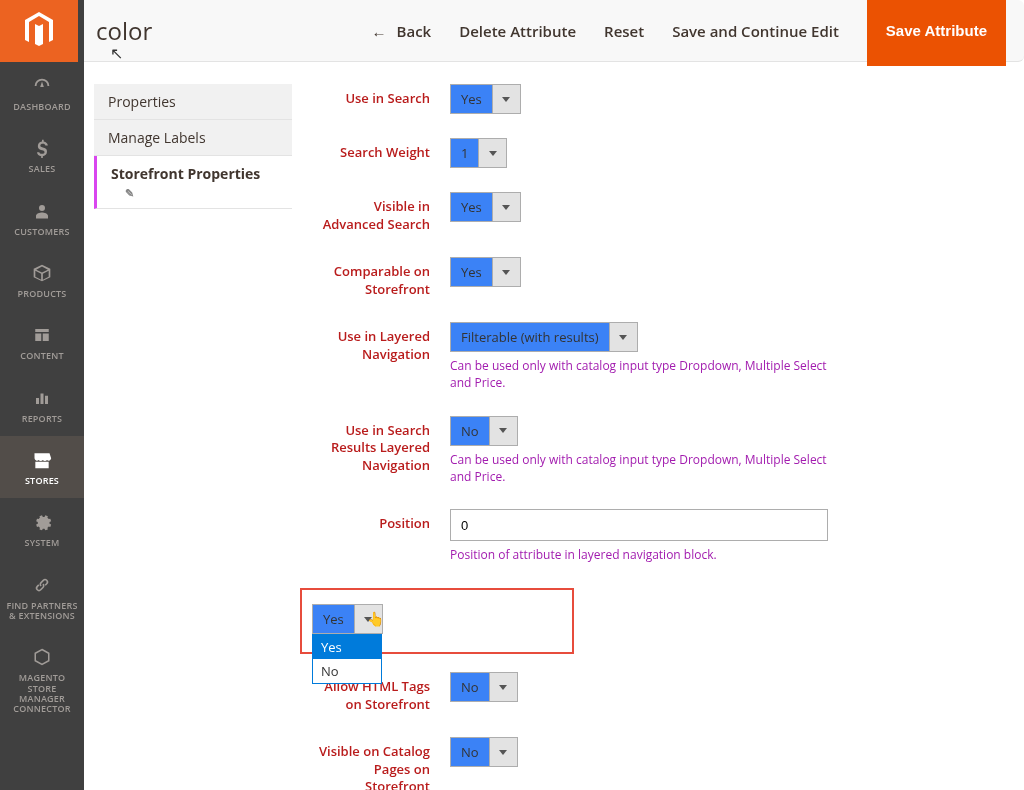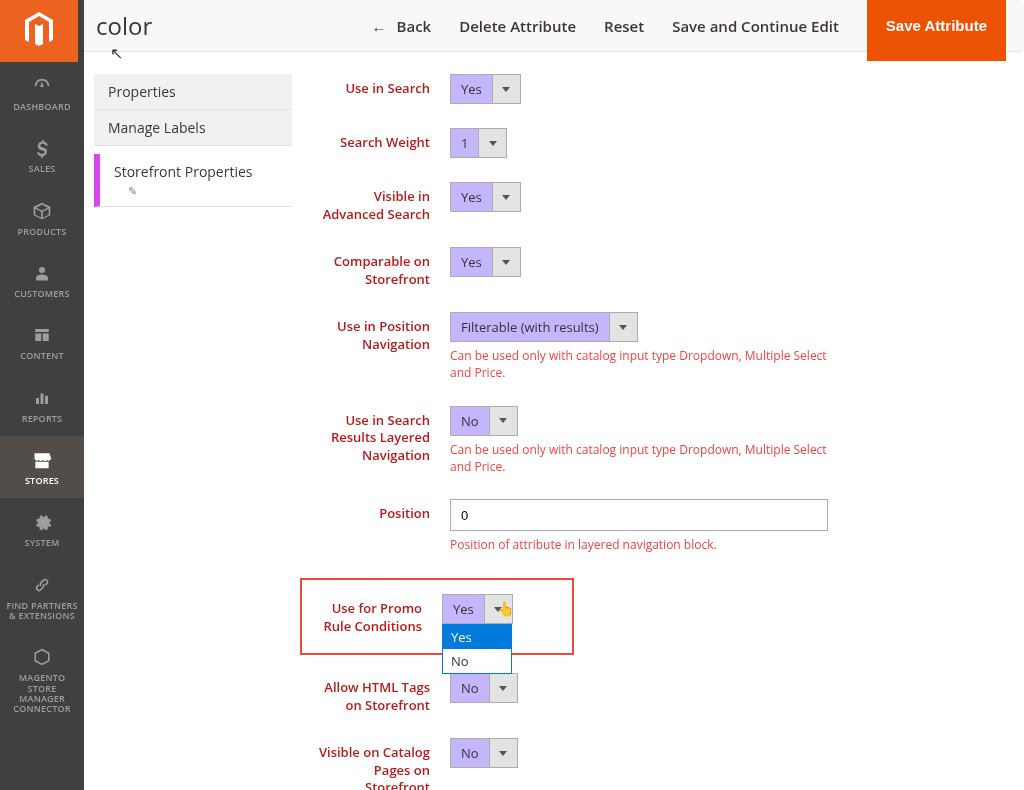--- a/index.html
+++ b/index.html
@@ -7,39 +7,39 @@
 .admin-sidebar { position: fixed; left: 0; top: 0; width: 84px; height: 790px; background: #404040; z-index: 100; }
 .logo { width: 78px; height: 62px; background: #ec6321; display: flex; align-items: center; justify-content: center; }
 .logo svg { width: 34px; height: 38px; }
 .nav-item { display: flex; flex-direction: column; align-items: center; justify-content: center; color: #a19c98; font-size: 9px; font-weight: 600; text-align: center; padding: 12px 4px; cursor: pointer; letter-spacing: 0.2px; }
 .nav-item.active { background: #524d49; color: #fff; }
 .nav-item .nav-icon { width: 24px; height: 24px; margin-bottom: 4px; display: flex; align-items: center; justify-content: center; }
 .nav-item .nav-icon svg { fill: #a19c98; }
 .nav-item.active .nav-icon svg { fill: #fff; }
 .nav-item .nav-label { line-height: 1.15; }
 .main { margin-left: 78px; height: 790px; background: #fff; }
-.header { height: 52px; background: #f8f8f8; border-bottom: 1px solid #e3e3e3; display: flex; align-items: center; padding: 0 18px; border-radius: 6px; }
+.header { height: 62px; background: #f8f8f8; border-bottom: 1px solid #e3e3e3; display: flex; align-items: center; padding: 0 18px; border-radius: 6px; }
 .page-title { font-size: 24px; color: #41362f; font-weight: 400; margin-right: auto; }
 .header-actions { display: flex; align-items: center; gap: 28px; }
 .header-link { color: #41362f; font-size: 15px; font-weight: 600; cursor: pointer; display: flex; align-items: center; gap: 10px; }
 .btn-primary { background: #eb5202; color: #fff; border: 1px solid #eb5202; padding: 26px 18px; font-size: 15px; font-weight: 600; cursor: pointer; }
 .content { display: flex; padding: 22px 16px; gap: 18px; }
 .tabs-panel { width: 198px; }
 .tab-item { padding: 8px 14px; background: #f1f1f1; color: #41362f; font-size: 14px; cursor: pointer; border-bottom: 1px solid #e3e3e3; }
-.tab-item.active { background: #fff; border-left: 6px solid #d946ef; font-weight: 400; margin-top: 8px; }
+.tab-item.active { background: #fff; border-left: 3px solid #d946ef; font-weight: 700; }
 .tab-item .pencil { font-size: 11px; color: #888; margin-left: 14px; display: block; margin-top: 2px; }
 .form-area { flex: 1; padding-right: 12px; }
 .form-row { display: flex; align-items: flex-start; margin-bottom: 24px; }
 .form-label { width: 140px; text-align: right; padding-right: 20px; font-size: 13px; font-weight: 600; color: #b91c1c; padding-top: 6px; line-height: 1.35; }
 .form-control { flex: 1; }
-.select-box { display: inline-flex; border: 1px solid #adadad; background: #c4b5fd; height: 30px; align-items: stretch; }
+.select-box { display: inline-flex; border: 1px solid #adadad; background: #3b82f6; height: 30px; align-items: stretch; }
 .select-box .sel-val { padding: 0 10px; display: flex; align-items: center; min-width: 26px; font-size: 13px; }
 .select-box .sel-btn { width: 28px; background: #e3e3e3; border-left: 1px solid #adadad; display: flex; align-items: center; justify-content: center; cursor: pointer; }
 .select-box .sel-btn::after { content: ''; display: block; width: 0; height: 0; border-left: 4px solid transparent; border-right: 4px solid transparent; border-top: 5px solid #555; }
-.help-text { font-size: 12px; color: #ef4444; margin-top: 6px; line-height: 1.4; max-width: 380px; }
+.help-text { font-size: 12px; color: #a21caf; margin-top: 6px; line-height: 1.4; max-width: 380px; }
 .text-input { border: 1px solid #adadad; height: 32px; padding: 0 10px; font-size: 13px; width: 378px; }
 .highlight-box { border: 2px solid #e74c3c; padding: 14px 0 18px 0; margin-left: -10px; margin-bottom: 18px; width: 250px; box-sizing: content-box; padding-left: 10px; padding-right: 10px; position: relative; }
 .highlight-box .form-row { margin-bottom: 0; }
 .dropdown-open { position: relative; }
 .dropdown-list { position: absolute; top: 29px; left: -1px; border: 1px solid #007bdb; background: #fff; width: 70px; z-index: 50; }
 .dropdown-list .dd-item { padding: 3px 8px; font-size: 13px; cursor: pointer; }
 .dropdown-list .dd-item.sel { background: #007bdb; color: #fff; }
 .hand-cursor { position: absolute; top: 4px; left: 54px; font-size: 14px; pointer-events: none; }
 </style>
 </head>
@@ -62,33 +62,33 @@
   <div class="nav-item">
     <span class="nav-icon">
         <svg viewBox="0 0 24 24" width="20" height="20">
           <path d="M12 2v2.07A6 6 0 0 0 7 10c0 3 2 4 5 4.7 2.3.55 3 1.1 3 2.3 0 1.3-1.3 2-3 2-1.9 0-3-.9-3.2-2H6c.2 2.6 2.2 4.4 5 4.9V24h2v-2.07A6 6 0 0 0 18 16c0-3-2-4-5-4.7-2.3-.55-3-1.1-3-2.3 0-1.3 1.3-2 3-2 1.7 0 2.8.8 3 2h3c-.2-2.5-2-4.3-5-4.86V2z"></path>
         </svg>
       </span>
     <span class="nav-label">SALES</span>
   </div>
   <div class="nav-item">
     <span class="nav-icon">
+        <svg viewBox="0 0 24 24" width="18" height="20">
+          <path d="M12 12a4 4 0 1 0 0-8 4 4 0 0 0 0 8zm0 2c-3 0-8 1.5-8 4.5V22h16v-3.5c0-3-5-4.5-8-4.5z"></path>
+        </svg>
+      </span>
+    <span class="nav-label">CUSTOMERS</span>
+  </div>
+  <div class="nav-item">
+    <span class="nav-icon">
         <svg viewBox="0 0 24 24" width="20" height="20">
           <path d="M12 2L2 7v10l10 5 10-5V7zm0 2.3L19 8l-7 3.5L5 8zm-8 5l7 3.5V20l-7-3.5zm16 0V16.5L13 20v-7.2z"></path>
         </svg>
       </span>
     <span class="nav-label">PRODUCTS</span>
-  </div>
-  <div class="nav-item">
-    <span class="nav-icon">
-        <svg viewBox="0 0 24 24" width="18" height="20">
-          <path d="M12 12a4 4 0 1 0 0-8 4 4 0 0 0 0 8zm0 2c-3 0-8 1.5-8 4.5V22h16v-3.5c0-3-5-4.5-8-4.5z"></path>
-        </svg>
-      </span>
-    <span class="nav-label">CUSTOMERS</span>
   </div>
   <div class="nav-item">
     <span class="nav-icon">
         <svg viewBox="0 0 24 24" width="20" height="18">
           <path d="M3 4h18v4H3zm0 6h8v10H3zm10 0h8v10h-8z"></path>
         </svg>
       </span>
     <span class="nav-label">CONTENT</span>
   </div>
   <div class="nav-item">
@@ -195,21 +195,21 @@
         <div class="form-label">Comparable on Storefront</div>
         <div class="form-control">
           <div class="select-box">
             <div class="sel-val">Yes</div>
             <div class="sel-btn"></div>
           </div>
         </div>
       </div>
 
       <div class="form-row">
-        <div class="form-label">Use in Position Navigation</div>
+        <div class="form-label">Use in Layered Navigation</div>
         <div class="form-control">
           <div class="select-box">
             <div class="sel-val" style="min-width:155px">Filterable (with results)</div>
             <div class="sel-btn"></div>
           </div>
           <div class="help-text">Can be used only with catalog input type Dropdown, Multiple Select and Price.</div>
         </div>
       </div>
 
       <div class="form-row">
@@ -226,21 +226,20 @@
       <div class="form-row">
         <div class="form-label">Position</div>
         <div class="form-control">
           <input class="text-input" value="0" style="">
           <div class="help-text">Position of attribute in layered navigation block.</div>
         </div>
       </div>
 
       <div class="highlight-box">
         <div class="form-row">
-          <div class="form-label" style="width:130px">Use for Promo Rule Conditions</div>
           <div class="form-control">
             <div class="select-box dropdown-open">
               <div class="sel-val">Yes</div>
               <div class="sel-btn"></div>
               <span class="hand-cursor">👆</span>
               <div class="dropdown-list">
                 <div class="dd-item sel">Yes</div>
                 <div class="dd-item">No</div>
               </div>
             </div>

